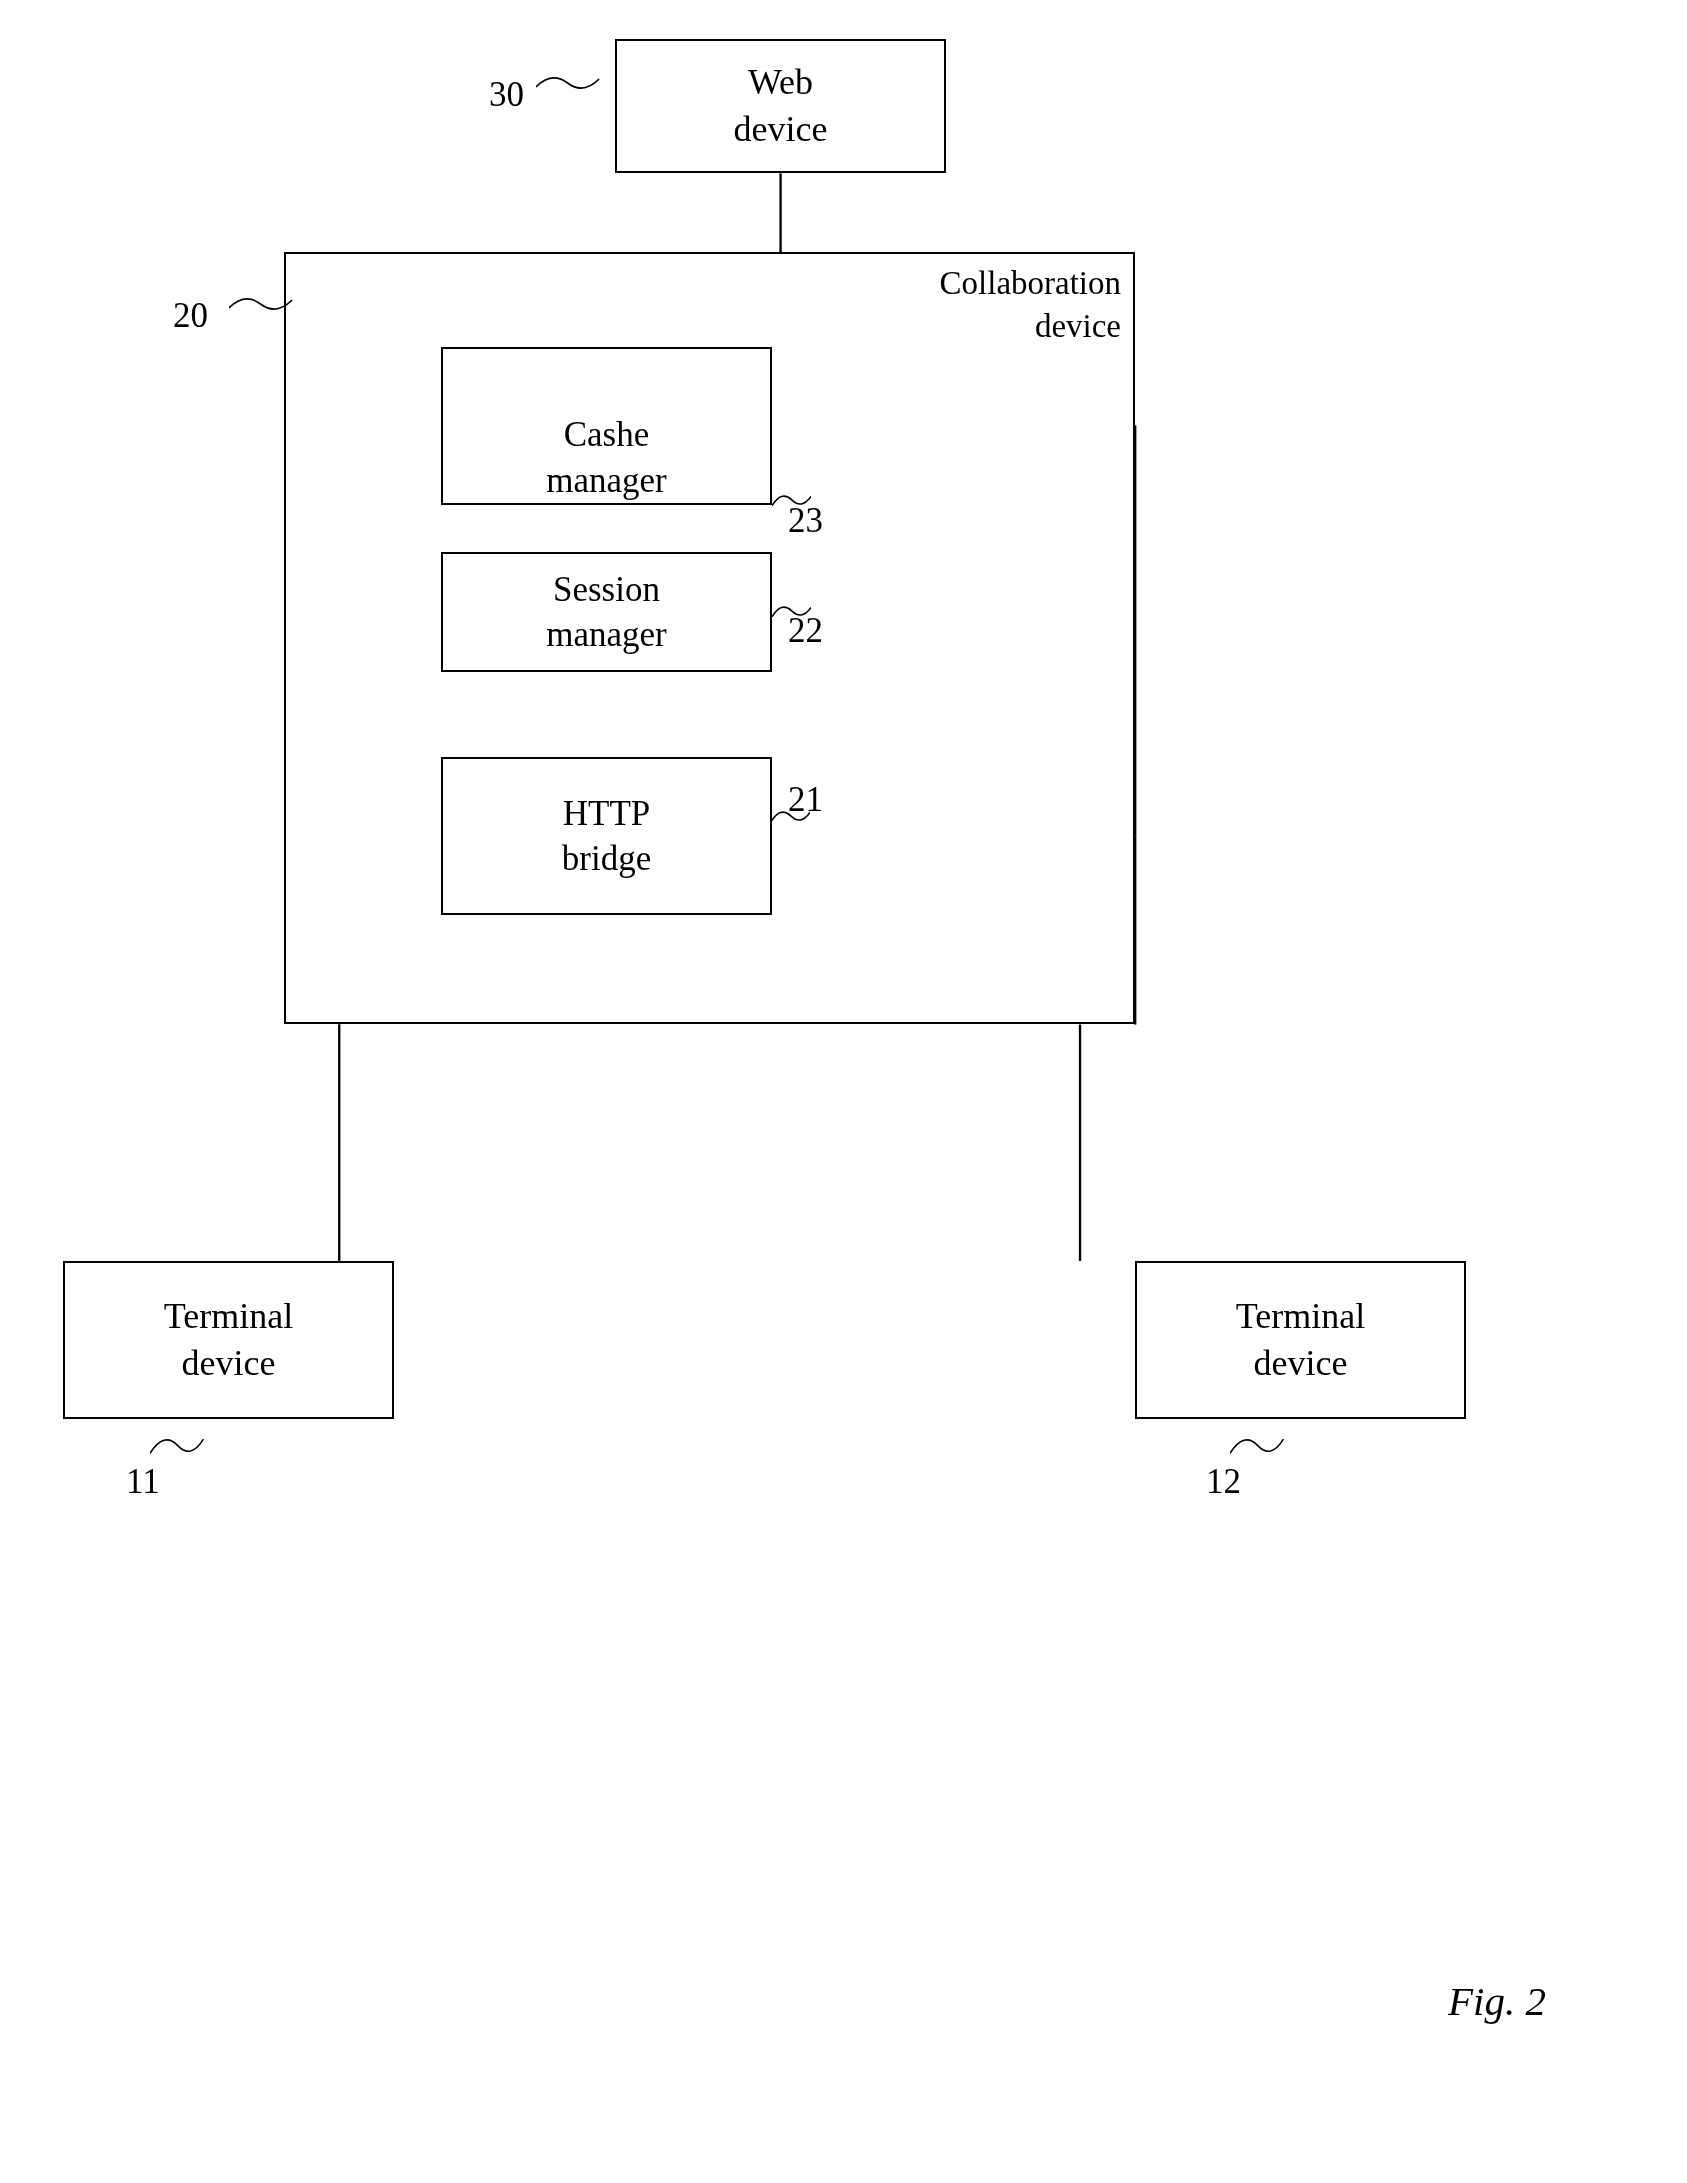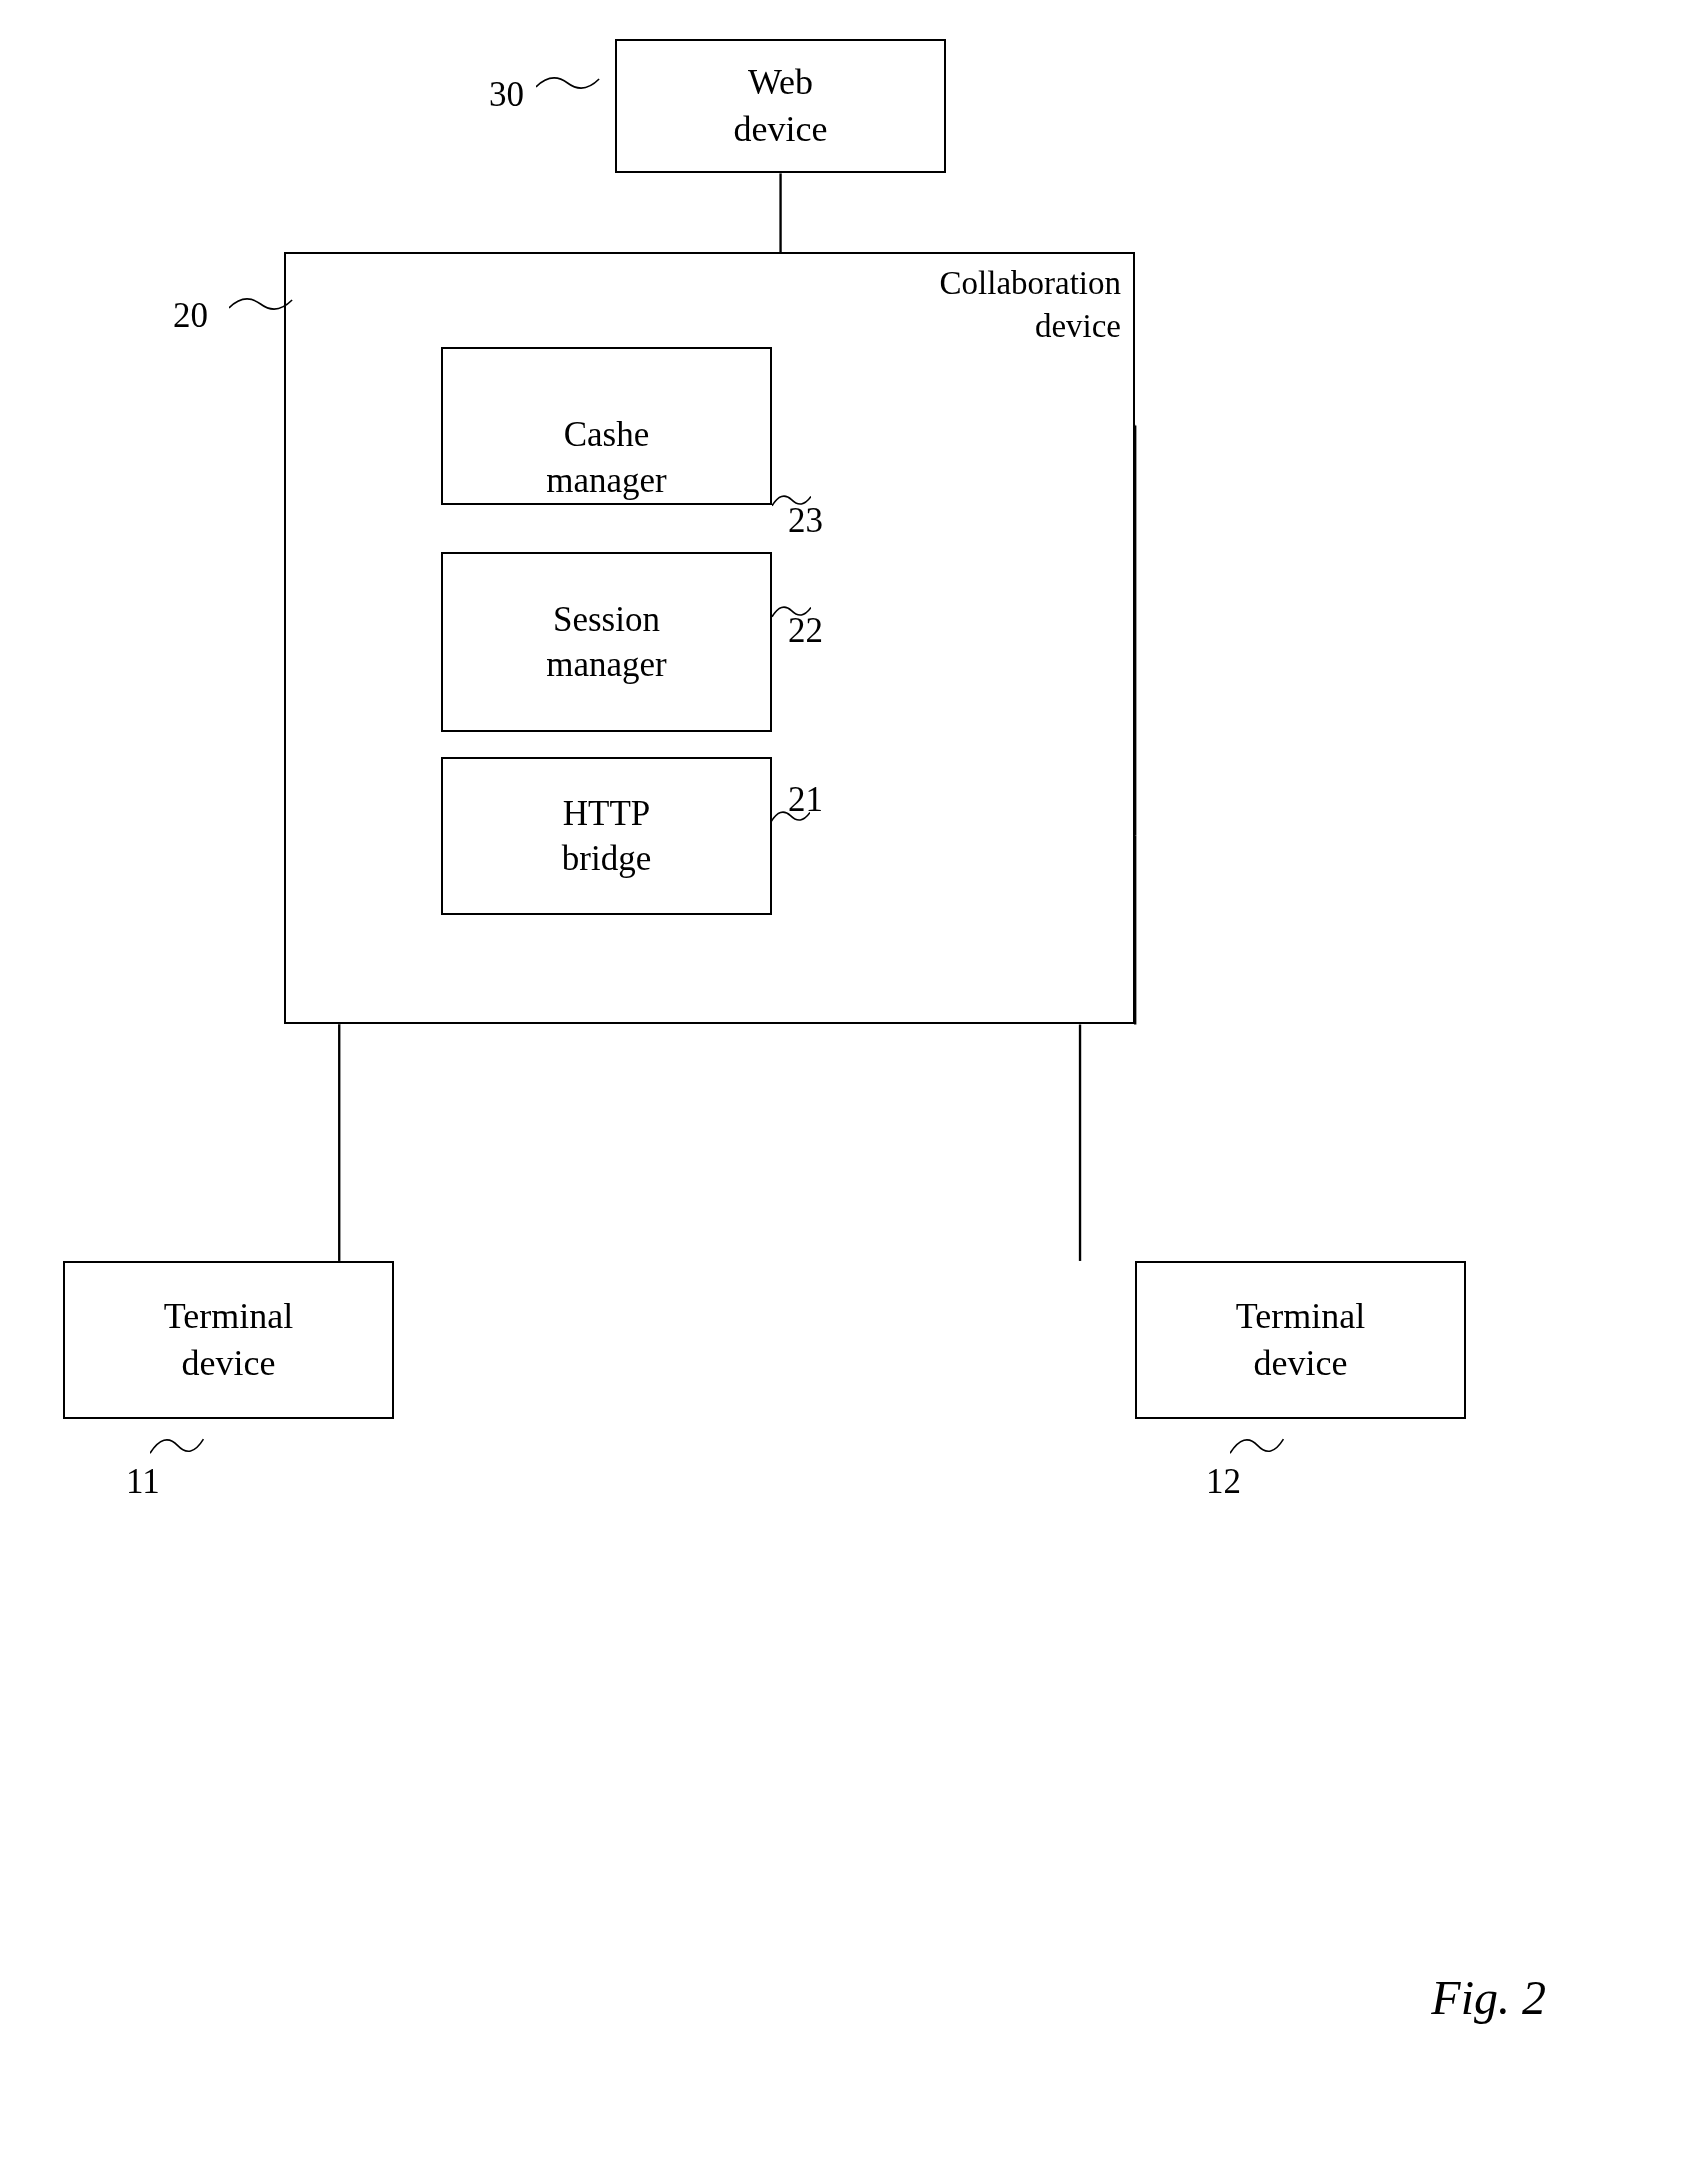--- a/index.html
+++ b/index.html
@@ -60,21 +60,21 @@
       position: absolute;
       top: 0;
       left: 0;
       width: 100%;
       height: 100%;
       pointer-events: none;
     }
 
     .fig-label {
       position: absolute;
-      font-size: 48px;
+      font-size: 41px;
       font-family: 'Times New Roman', Times, serif;
       font-style: italic;
     }
   </style>
 </head>
 <body>
 
 <div class="diagram-container">
 
   <svg class="connections" viewBox="0 0 2141 2770" width="1688" height="2183">
@@ -127,21 +127,21 @@
   <div class="box-inner" style="left:441px; top:347px; width:331px; height:158px; font-size:35px;align-items:flex-end;">
     <span style="white-space:pre-line;">Cashe
 manager</span>
   </div>
 
   <div class="label" style="left:788px; top:489px;">23</div>
   <svg style="position:absolute;top:490px;left:772px;width:39px;height:20px;" viewBox="0 0 50 25" width="39" height="20">
     <path d="M0,20 Q12,0 25,12 Q38,25 50,8" stroke="#000" stroke-width="2" fill="none"></path>
   </svg>
 
-  <div class="box-inner" style="left:441px; top:552px; width:331px; height:180px; font-size:35px;">
+  <div class="box-inner" style="left:441px; top:552px; width:331px; height:120px; font-size:35px;">
     <span style="white-space:pre-line;">Session
 manager</span>
   </div>
 
   <div class="label" style="left:788px; top:599px;">22</div>
   <svg style="position:absolute;top:601px;left:772px;width:39px;height:20px;" viewBox="0 0 50 25" width="39" height="20">
     <path d="M0,20 Q12,0 25,12 Q38,25 50,8" stroke="#000" stroke-width="2" fill="none"></path>
   </svg>
 
   <div class="box-inner" style="left:441px; top:757px; width:331px; height:158px; font-size:35px;">

